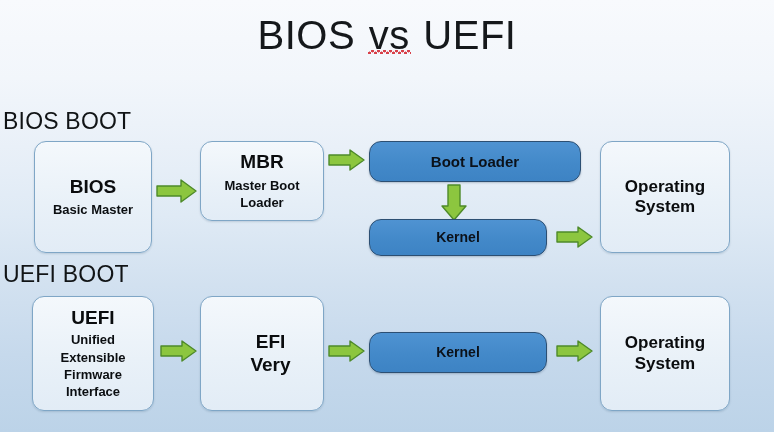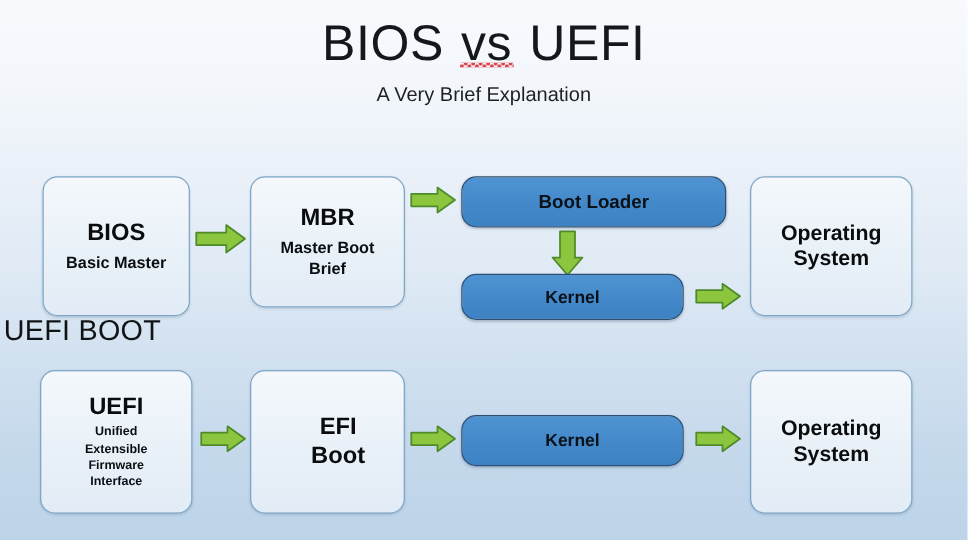--- a/index.html
+++ b/index.html
@@ -74,21 +74,21 @@
   
   .section-label {
     position: absolute;
     font-size: 23px;
     font-weight: 400;
     color: #111416;
     letter-spacing: 0.2px;
     white-space: nowrap;
   }
   #label-bios { left: 3px; top: 108px; }
-  #label-uefi { left: 3px; top: 251px; }
+  #label-uefi { left: 3px; top: 261px; }
 
   
   .node {
     position: absolute;
     box-sizing: border-box;
     display: flex;
     flex-direction: column;
     align-items: center;
     justify-content: center;
     text-align: center;
@@ -114,37 +114,37 @@
     color: #0b0e11;
     line-height: 1.32;
   }
   .node.blue .hd { color: #0b1119; }
 
   
   #box-bios   { left: 34px;  top: 141px; width: 118px; height: 112px; }
   #box-bios .hd  { font-size: 19px; margin-bottom: 3px; }
   #box-bios .sub { font-size: 13px; }
 
-  #box-mbr    { left: 200px; top: 141px; width: 124px; height: 105px; }
+  #box-mbr    { left: 200px; top: 141px; width: 124px; height: 80px; }
   #box-mbr .hd  { font-size: 19px; margin-bottom: 3px; }
   #box-mbr .sub { font-size: 13px; }
 
   #box-bootloader { left: 369px; top: 141px; width: 212px; height: 41px; }
   #box-bootloader .hd { font-size: 15px; }
 
   #box-kernel1    { left: 369px; top: 219px; width: 178px; height: 37px; }
   #box-kernel1 .hd { font-size: 14px; }
 
   #box-os1    { left: 600px; top: 141px; width: 130px; height: 112px; }
   #box-os1 .hd { font-size: 17px; }
 
   
   #box-uefi   { left: 32px;  top: 296px; width: 122px; height: 115px; }
   #box-uefi .hd  { font-size: 19px; margin-bottom: 2px; }
-  #box-uefi .sub { font-size: 10px; }
+  #box-uefi .sub { font-size: 13px; }
 
   #box-efibl  { left: 200px; top: 296px; width: 124px; height: 115px; padding-left: 17px; }
   #box-efibl .hd { font-size: 19px; }
 
   #box-kernel2 { left: 369px; top: 332px; width: 178px; height: 41px; }
   #box-kernel2 .hd { font-size: 14px; }
 
   #box-os2    { left: 600px; top: 296px; width: 130px; height: 115px; }
   #box-os2 .hd { font-size: 17px; }
 
@@ -162,39 +162,39 @@
   #arrow-efibl-kern2 { left: 328px; top: 339px; }
   #arrow-kern2-os2   { left: 556px; top: 339px; }
 </style>
 </head>
 <body>
 
 <div id="canvas">
 
   <div class="title"><span>BIOS </span><span class="sp-vs">vs</span><span> UEFI</span></div>
 
-  <div class="subtitle">A Very Brief Explanation</div>
-
+
+  <div class="section-label" id="label-bios">BIOS BOOT</div>
   <div class="section-label" id="label-uefi">UEFI BOOT</div>
 
   <div class="node light" id="box-bios">
     <div class="hd">BIOS</div>
     <div class="sub">Basic Master</div>
   </div>
 
   <div class="arrow" id="arrow-bios-mbr">
     <svg width="42" height="26" viewBox="0 0 42 26">
       <path d="M1 8 L25 8 L25 2 L40 13 L25 24 L25 18 L1 18 Z" fill="#8cc63f" stroke="#4e8a2a" stroke-width="1.4" stroke-linejoin="round"></path>
     </svg>
   </div>
 
   <div class="node light" id="box-mbr">
     <div class="hd">MBR</div>
     <div class="sub">Master Boot</div>
-    <div class="sub">Brief</div>
+    <div class="sub">Loader</div>
   </div>
 
   <div class="arrow" id="arrow-mbr-bl">
     <svg width="38" height="24" viewBox="0 0 38 24">
       <path d="M1 7 L22 7 L22 2 L36 12 L22 22 L22 17 L1 17 Z" fill="#8cc63f" stroke="#4e8a2a" stroke-width="1.4" stroke-linejoin="round"></path>
     </svg>
   </div>
 
   <div class="node blue" id="box-bootloader">
     <div class="hd">Boot Loader</div>
@@ -230,21 +230,21 @@
   </div>
 
   <div class="arrow" id="arrow-uefi-efibl">
     <svg width="38" height="24" viewBox="0 0 38 24">
       <path d="M1 7 L22 7 L22 2 L36 12 L22 22 L22 17 L1 17 Z" fill="#8cc63f" stroke="#4e8a2a" stroke-width="1.4" stroke-linejoin="round"></path>
     </svg>
   </div>
 
   <div class="node light" id="box-efibl">
     <div class="hd">EFI</div>
-    <div class="hd">Boot</div>
+    <div class="hd">Very</div>
   </div>
 
   <div class="arrow" id="arrow-efibl-kern2">
     <svg width="38" height="24" viewBox="0 0 38 24">
       <path d="M1 7 L22 7 L22 2 L36 12 L22 22 L22 17 L1 17 Z" fill="#8cc63f" stroke="#4e8a2a" stroke-width="1.4" stroke-linejoin="round"></path>
     </svg>
   </div>
 
   <div class="node blue" id="box-kernel2">
     <div class="hd">Kernel</div>

